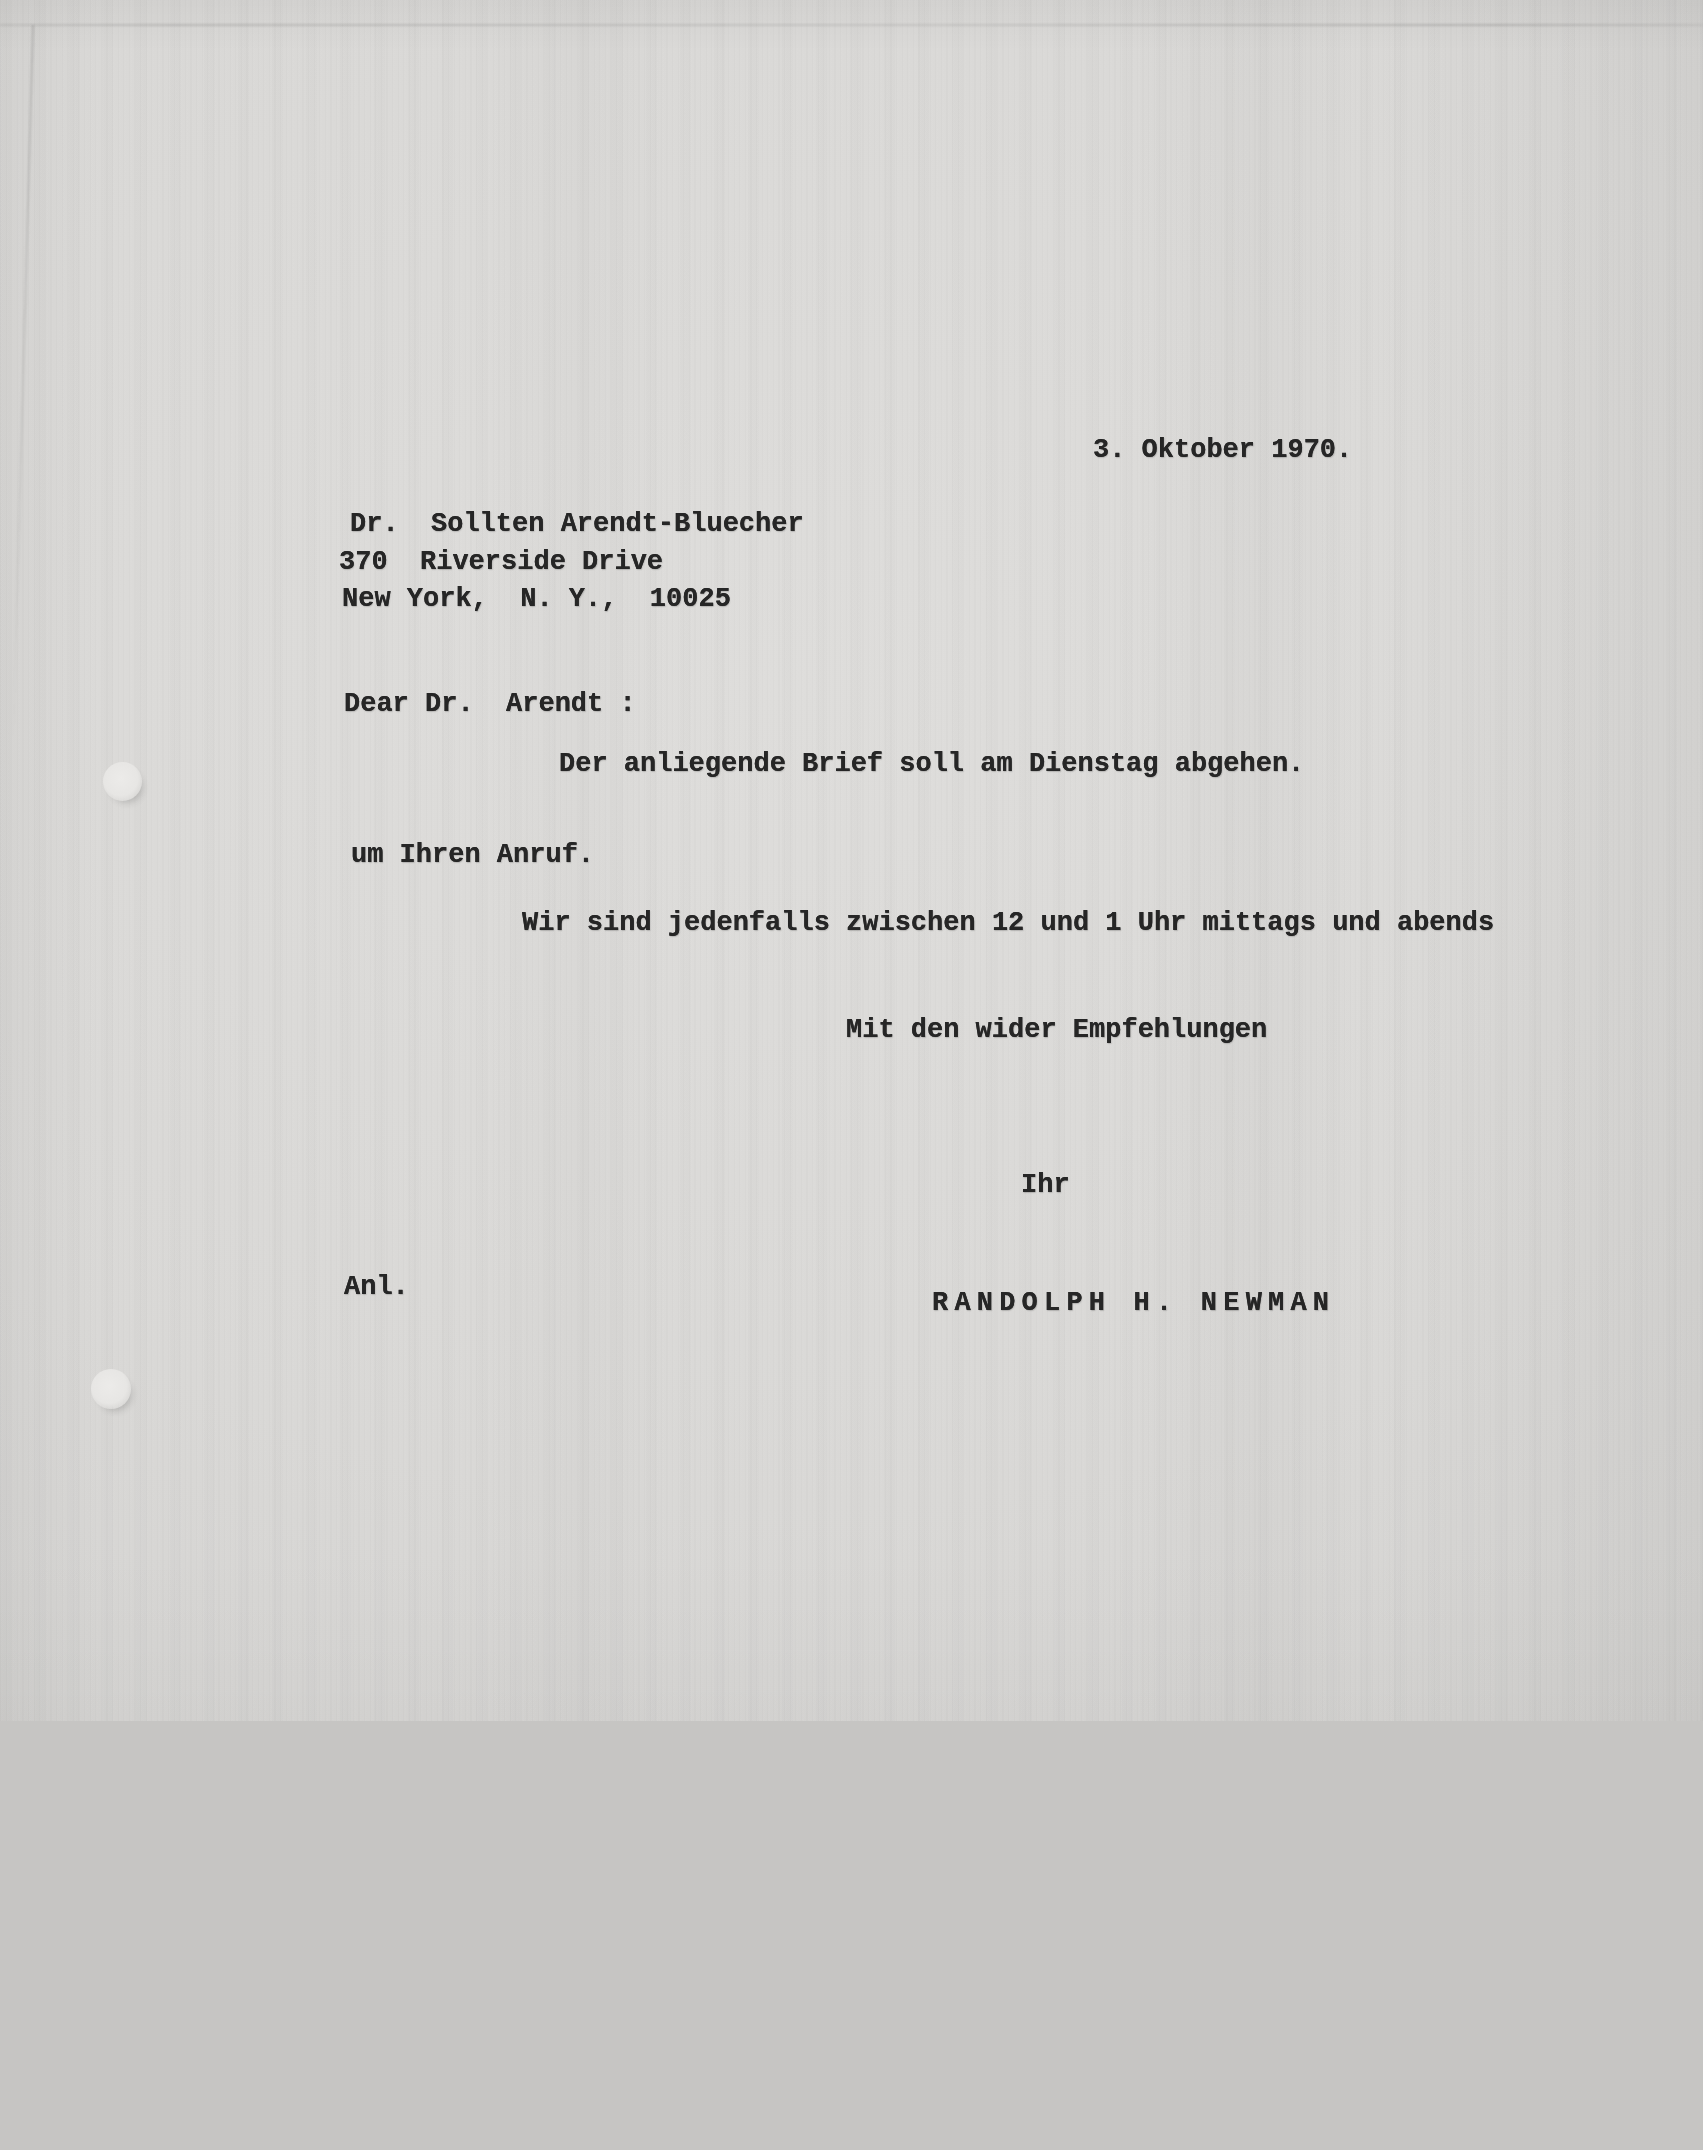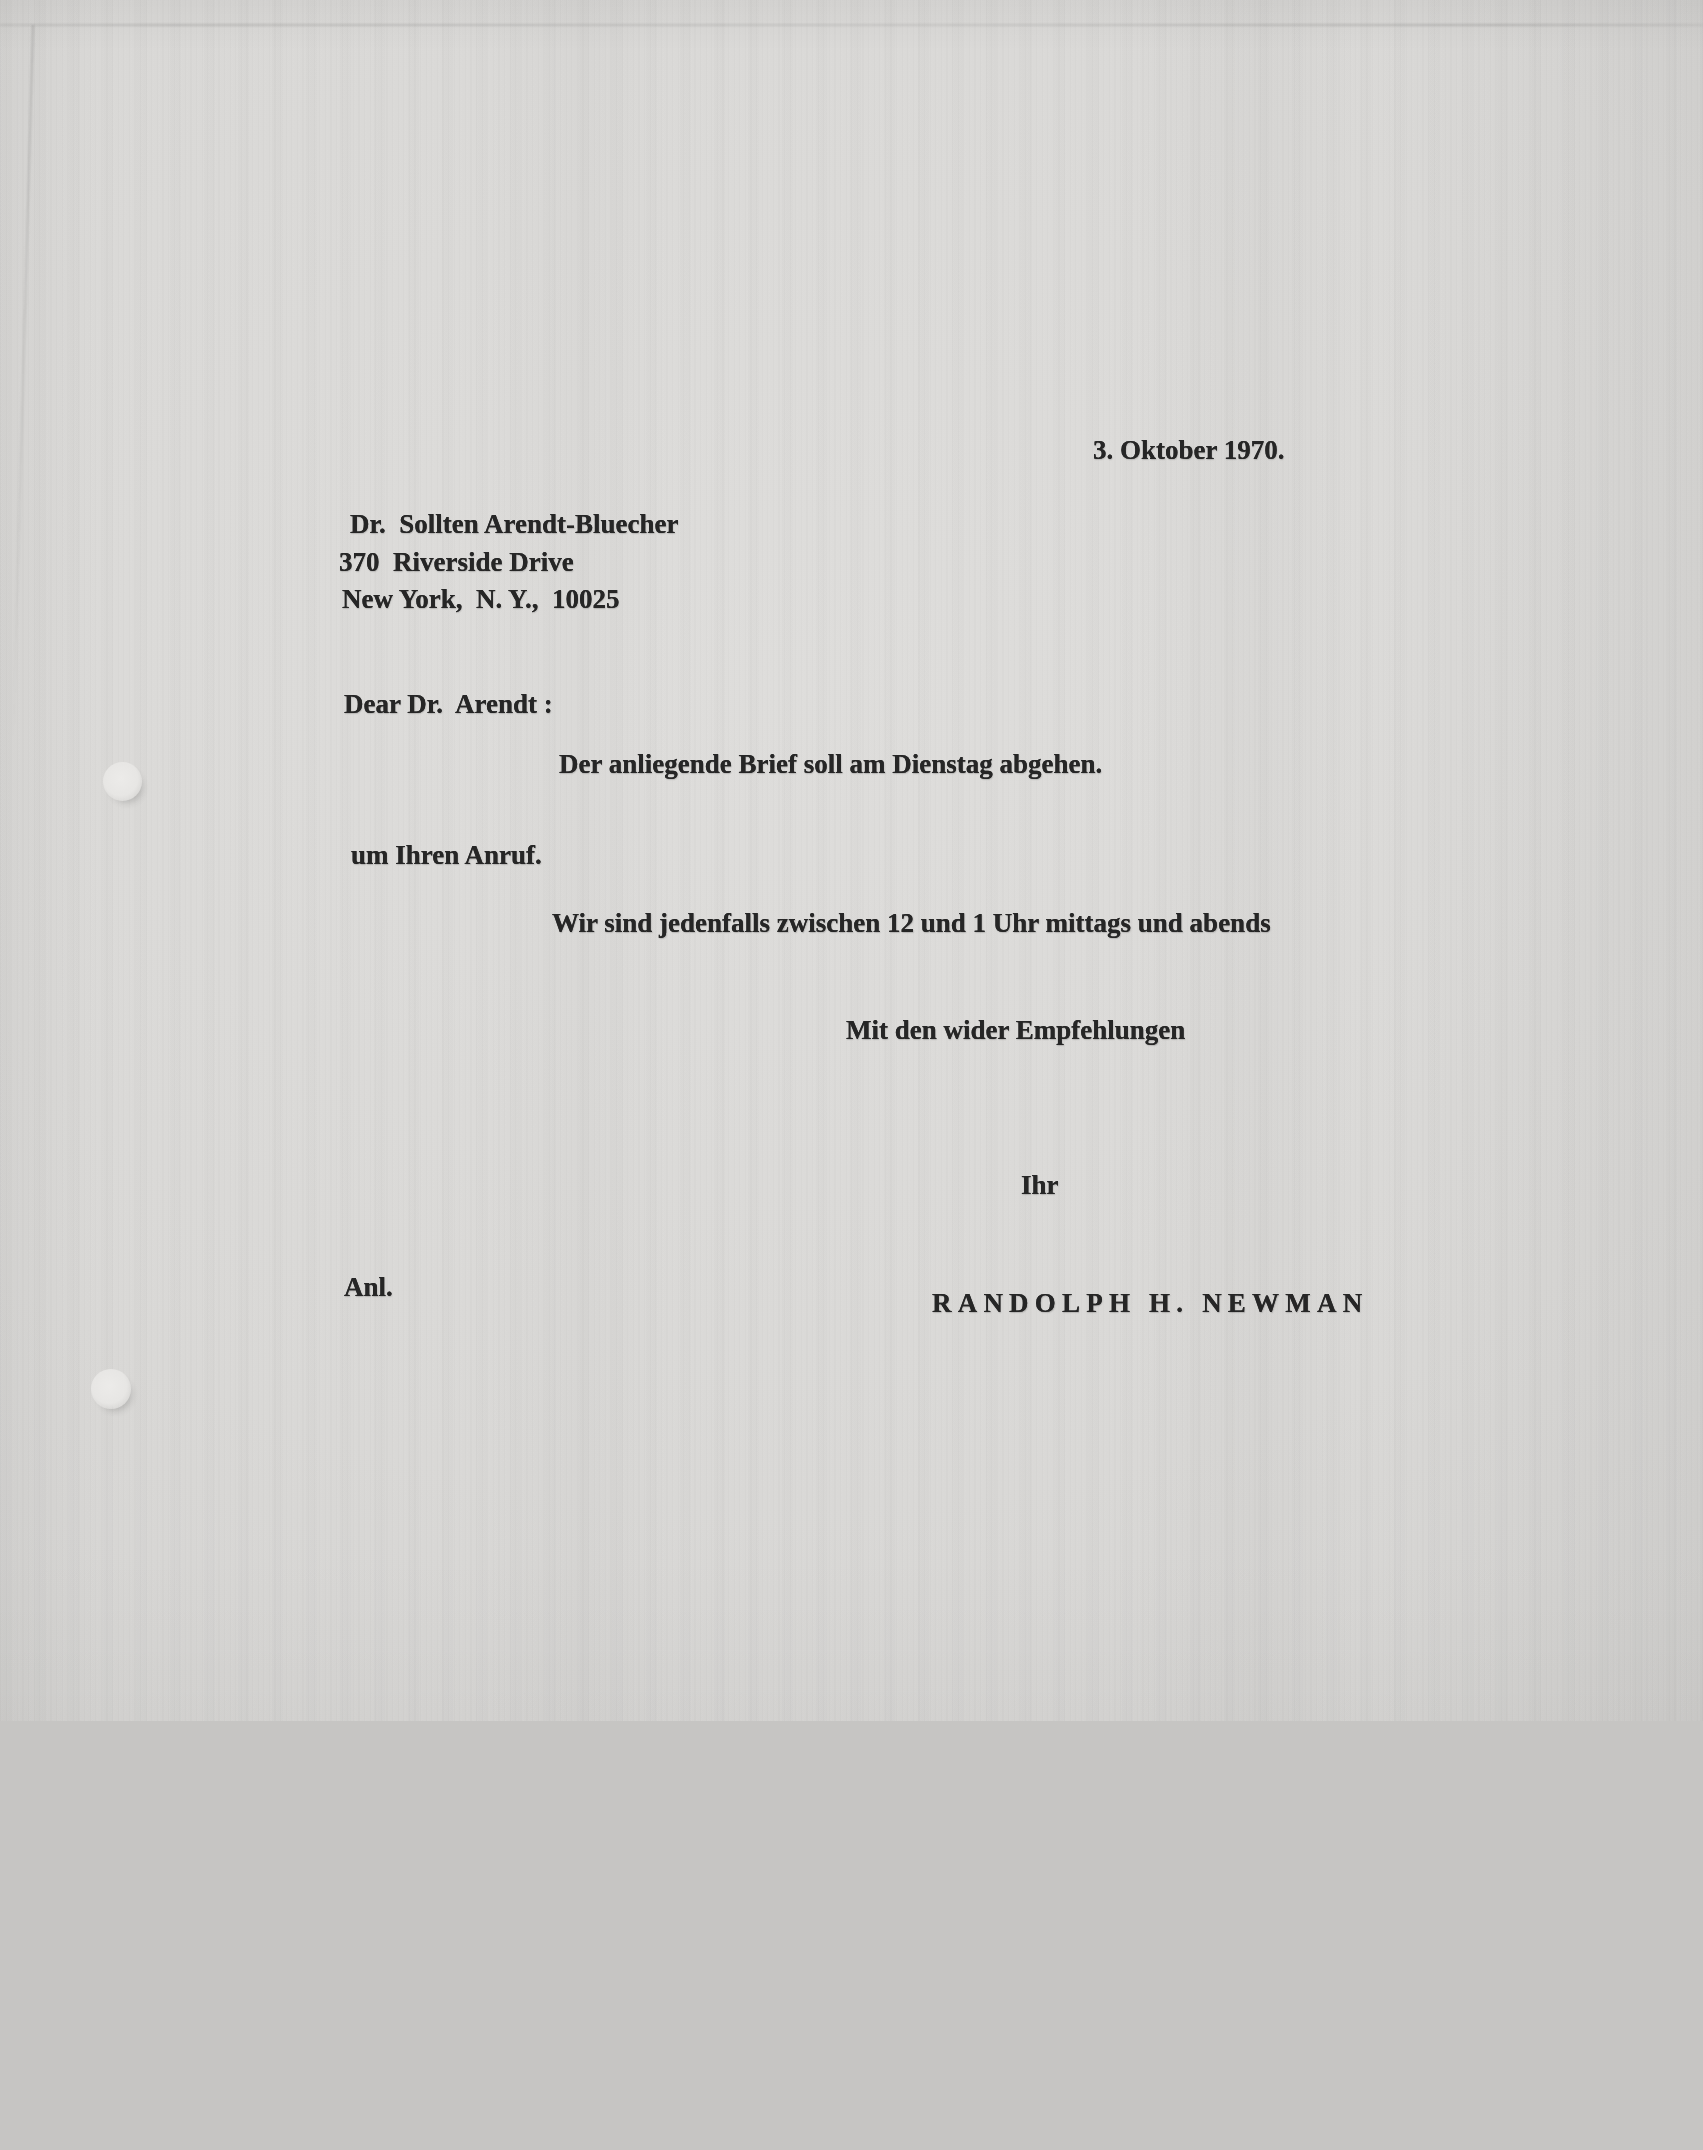--- a/index.html
+++ b/index.html
@@ -7,21 +7,21 @@
     padding: 0;
     background: #c6c5c3;
   }
   .scan {
     position: relative;
     width: 1703px;
     height: 1721px;
     overflow: hidden;
     background:
       radial-gradient(130% 95% at 46% 40%, #dedddb 0%, #d9d8d6 50%, #d3d2d0 80%, #cbcac8 100%);
-    font-family: Liberation Serif, serif;
+    font-family: Liberation Mono, monospace;
   }
   
   .texture-streaks {
     position: absolute; inset: 0;
     background:
       repeating-linear-gradient(90deg,
         rgba(0,0,0,0.016) 0px, rgba(0,0,0,0.016) 1.2px,
         rgba(255,255,255,0.015) 1.2px, rgba(255,255,255,0.015) 3.1px,
         transparent 3.1px, transparent 5.6px),
       repeating-linear-gradient(90deg,
@@ -108,21 +108,21 @@
 
   <div class="tw" style="left:350px; top:508px;">Dr.  Sollten Arendt-Bluecher</div>
   <div class="tw" style="left:339px; top:546px;">370  Riverside Drive</div>
   <div class="tw" style="left:342px; top:583px;">New York,  N. Y.,  10025</div>
 
   <div class="tw" style="left:344px; top:688px;">Dear Dr.  Arendt :</div>
 
   <div class="tw" style="left:559px; top:748px;">Der anliegende Brief soll am Dienstag abgehen.</div>
   <div class="tw" style="left:339px; top:839px;margin-left:12px;">um Ihren Anruf.</div>
 
-  <div class="tw" style="left:552px; top:907px;">Wir sind jedenfalls zwischen 12 und 1 Uhr mittags und abends</div>
+  <div class="tw" style="left:522px; top:907px;">Wir sind jedenfalls zwischen 12 und 1 Uhr mittags und abends</div>
 
   <div class="tw" style="left:846px; top:1014px;">Mit den wider Empfehlungen</div>
 
   <div class="tw" style="left:1021px; top:1126px;margin-top:43px;">Ihr</div>
 
   <div class="tw" style="left:344px; top:1271px;">Anl.</div>
 
   <div class="tw sig-caps" style="left:932px; top:1271px;">RANDOLPH H. NEWMAN</div>
 
 </div>

